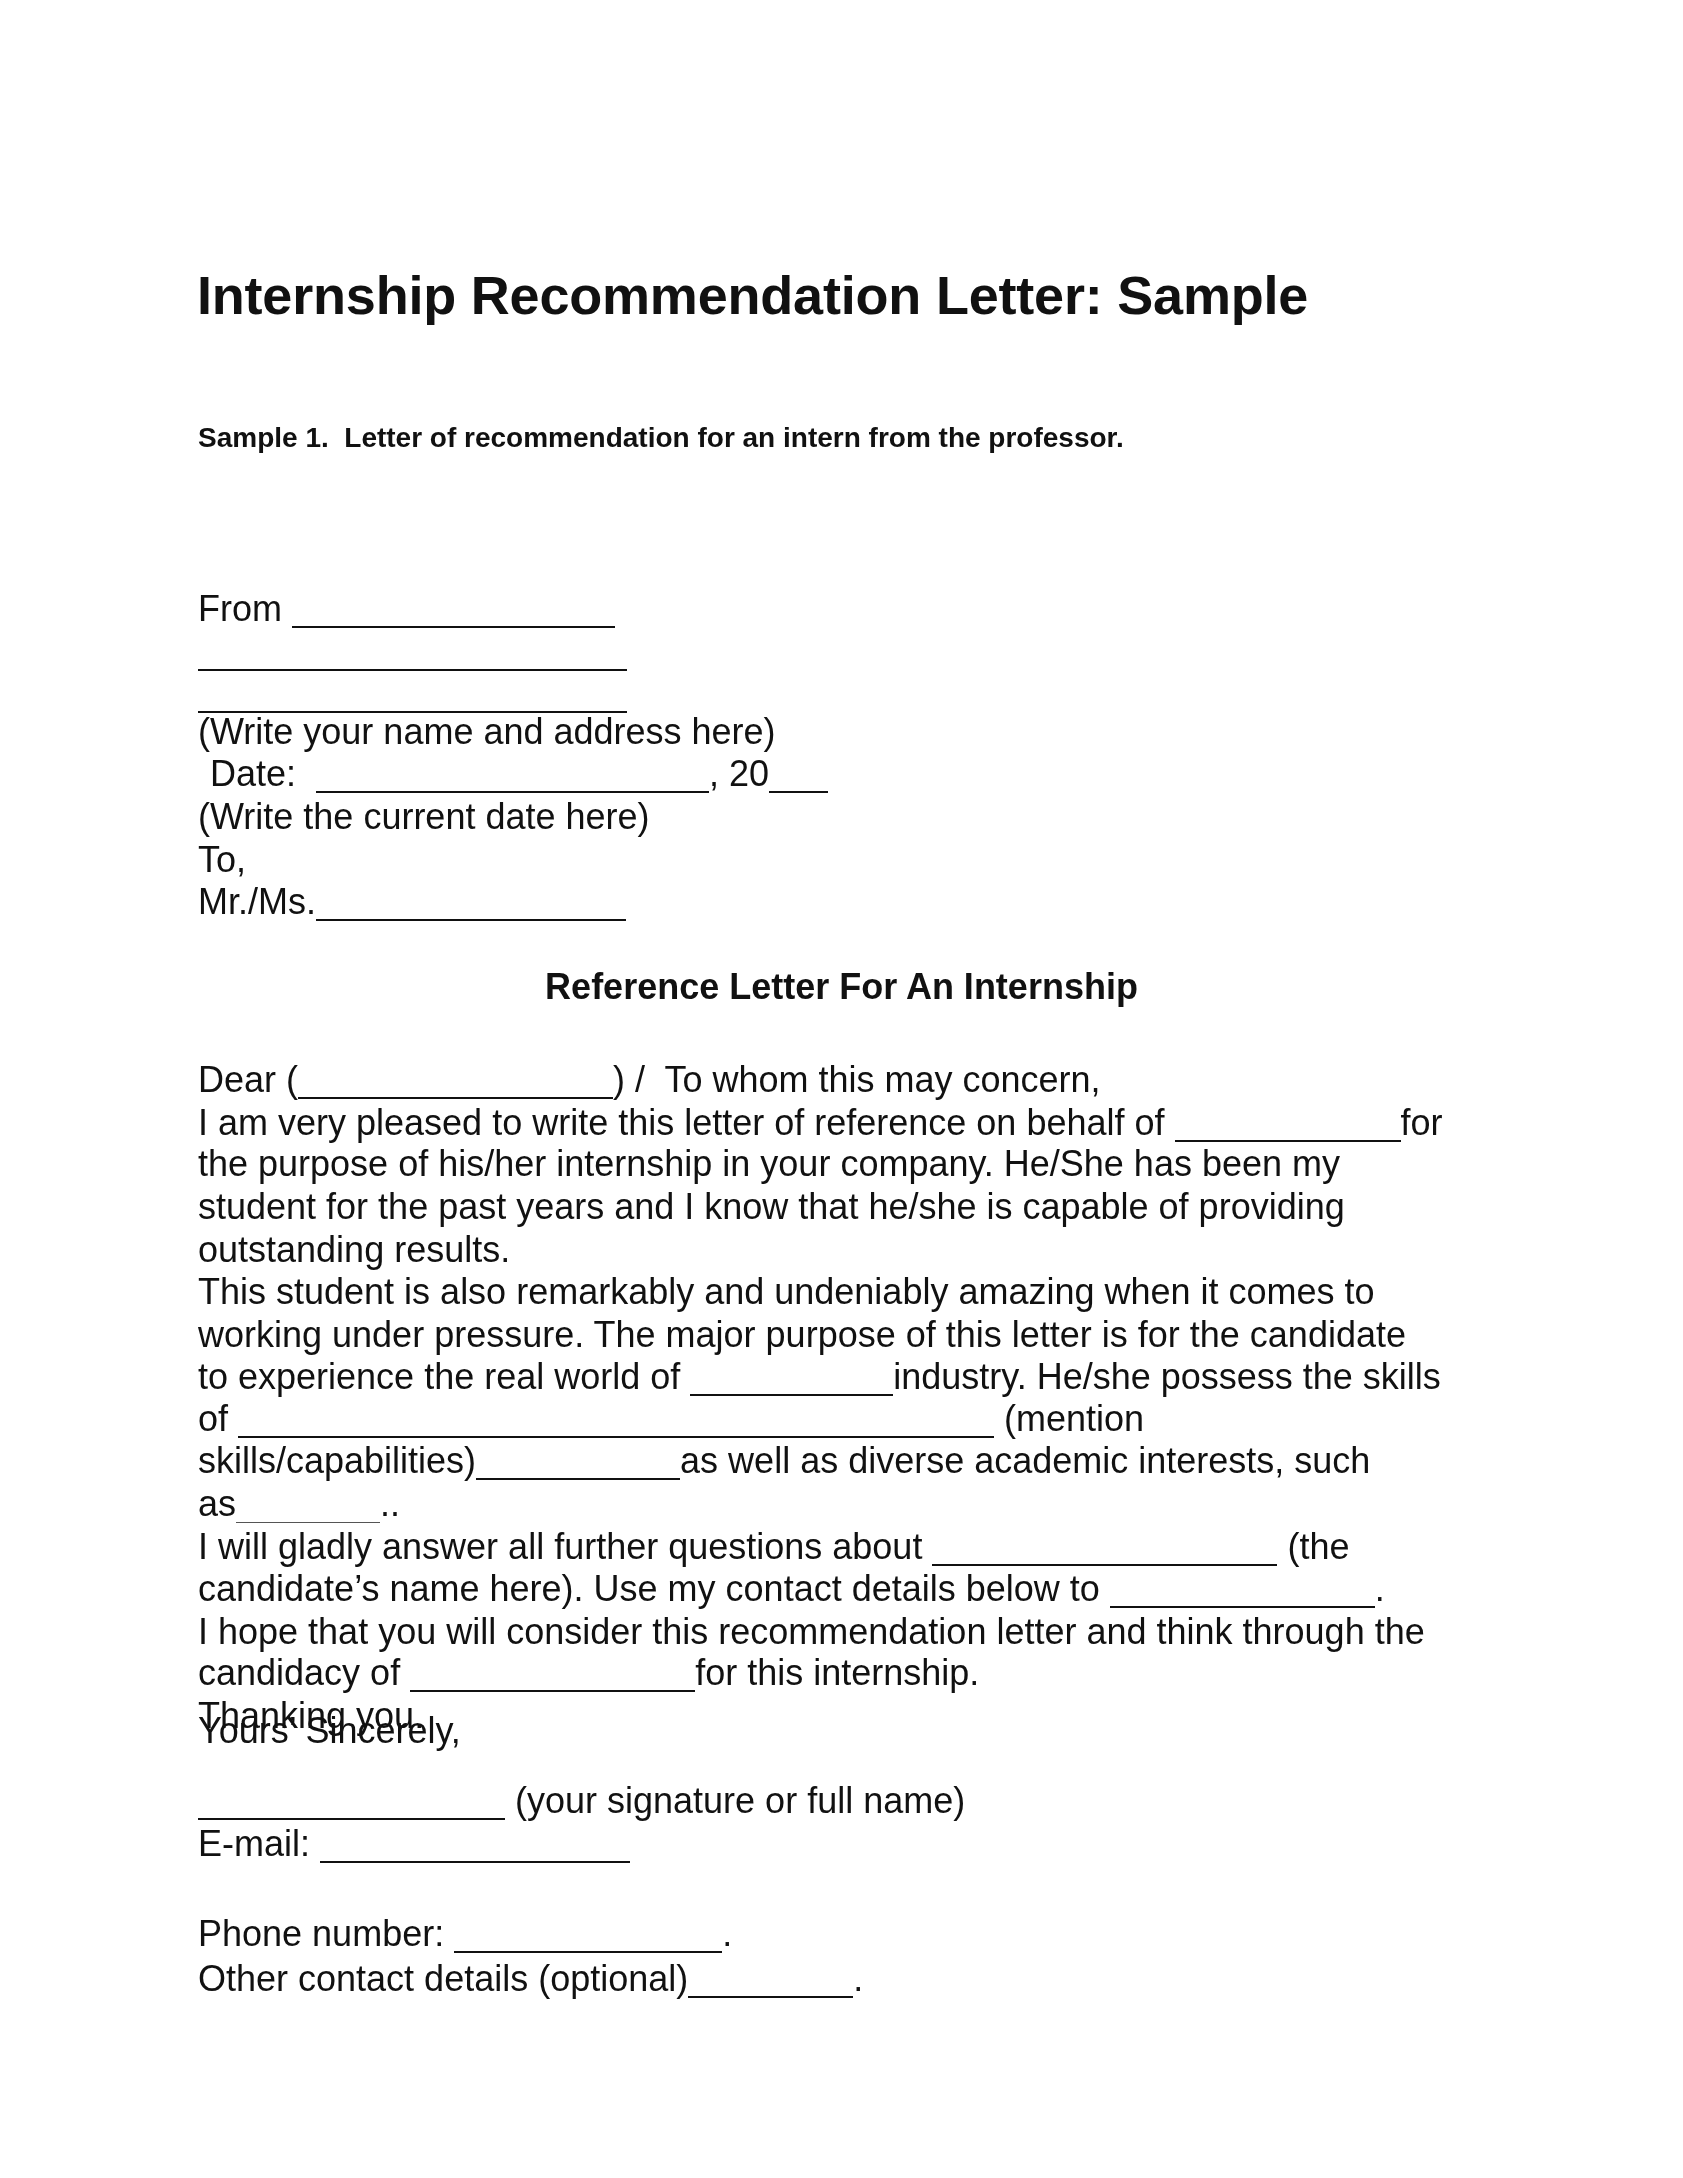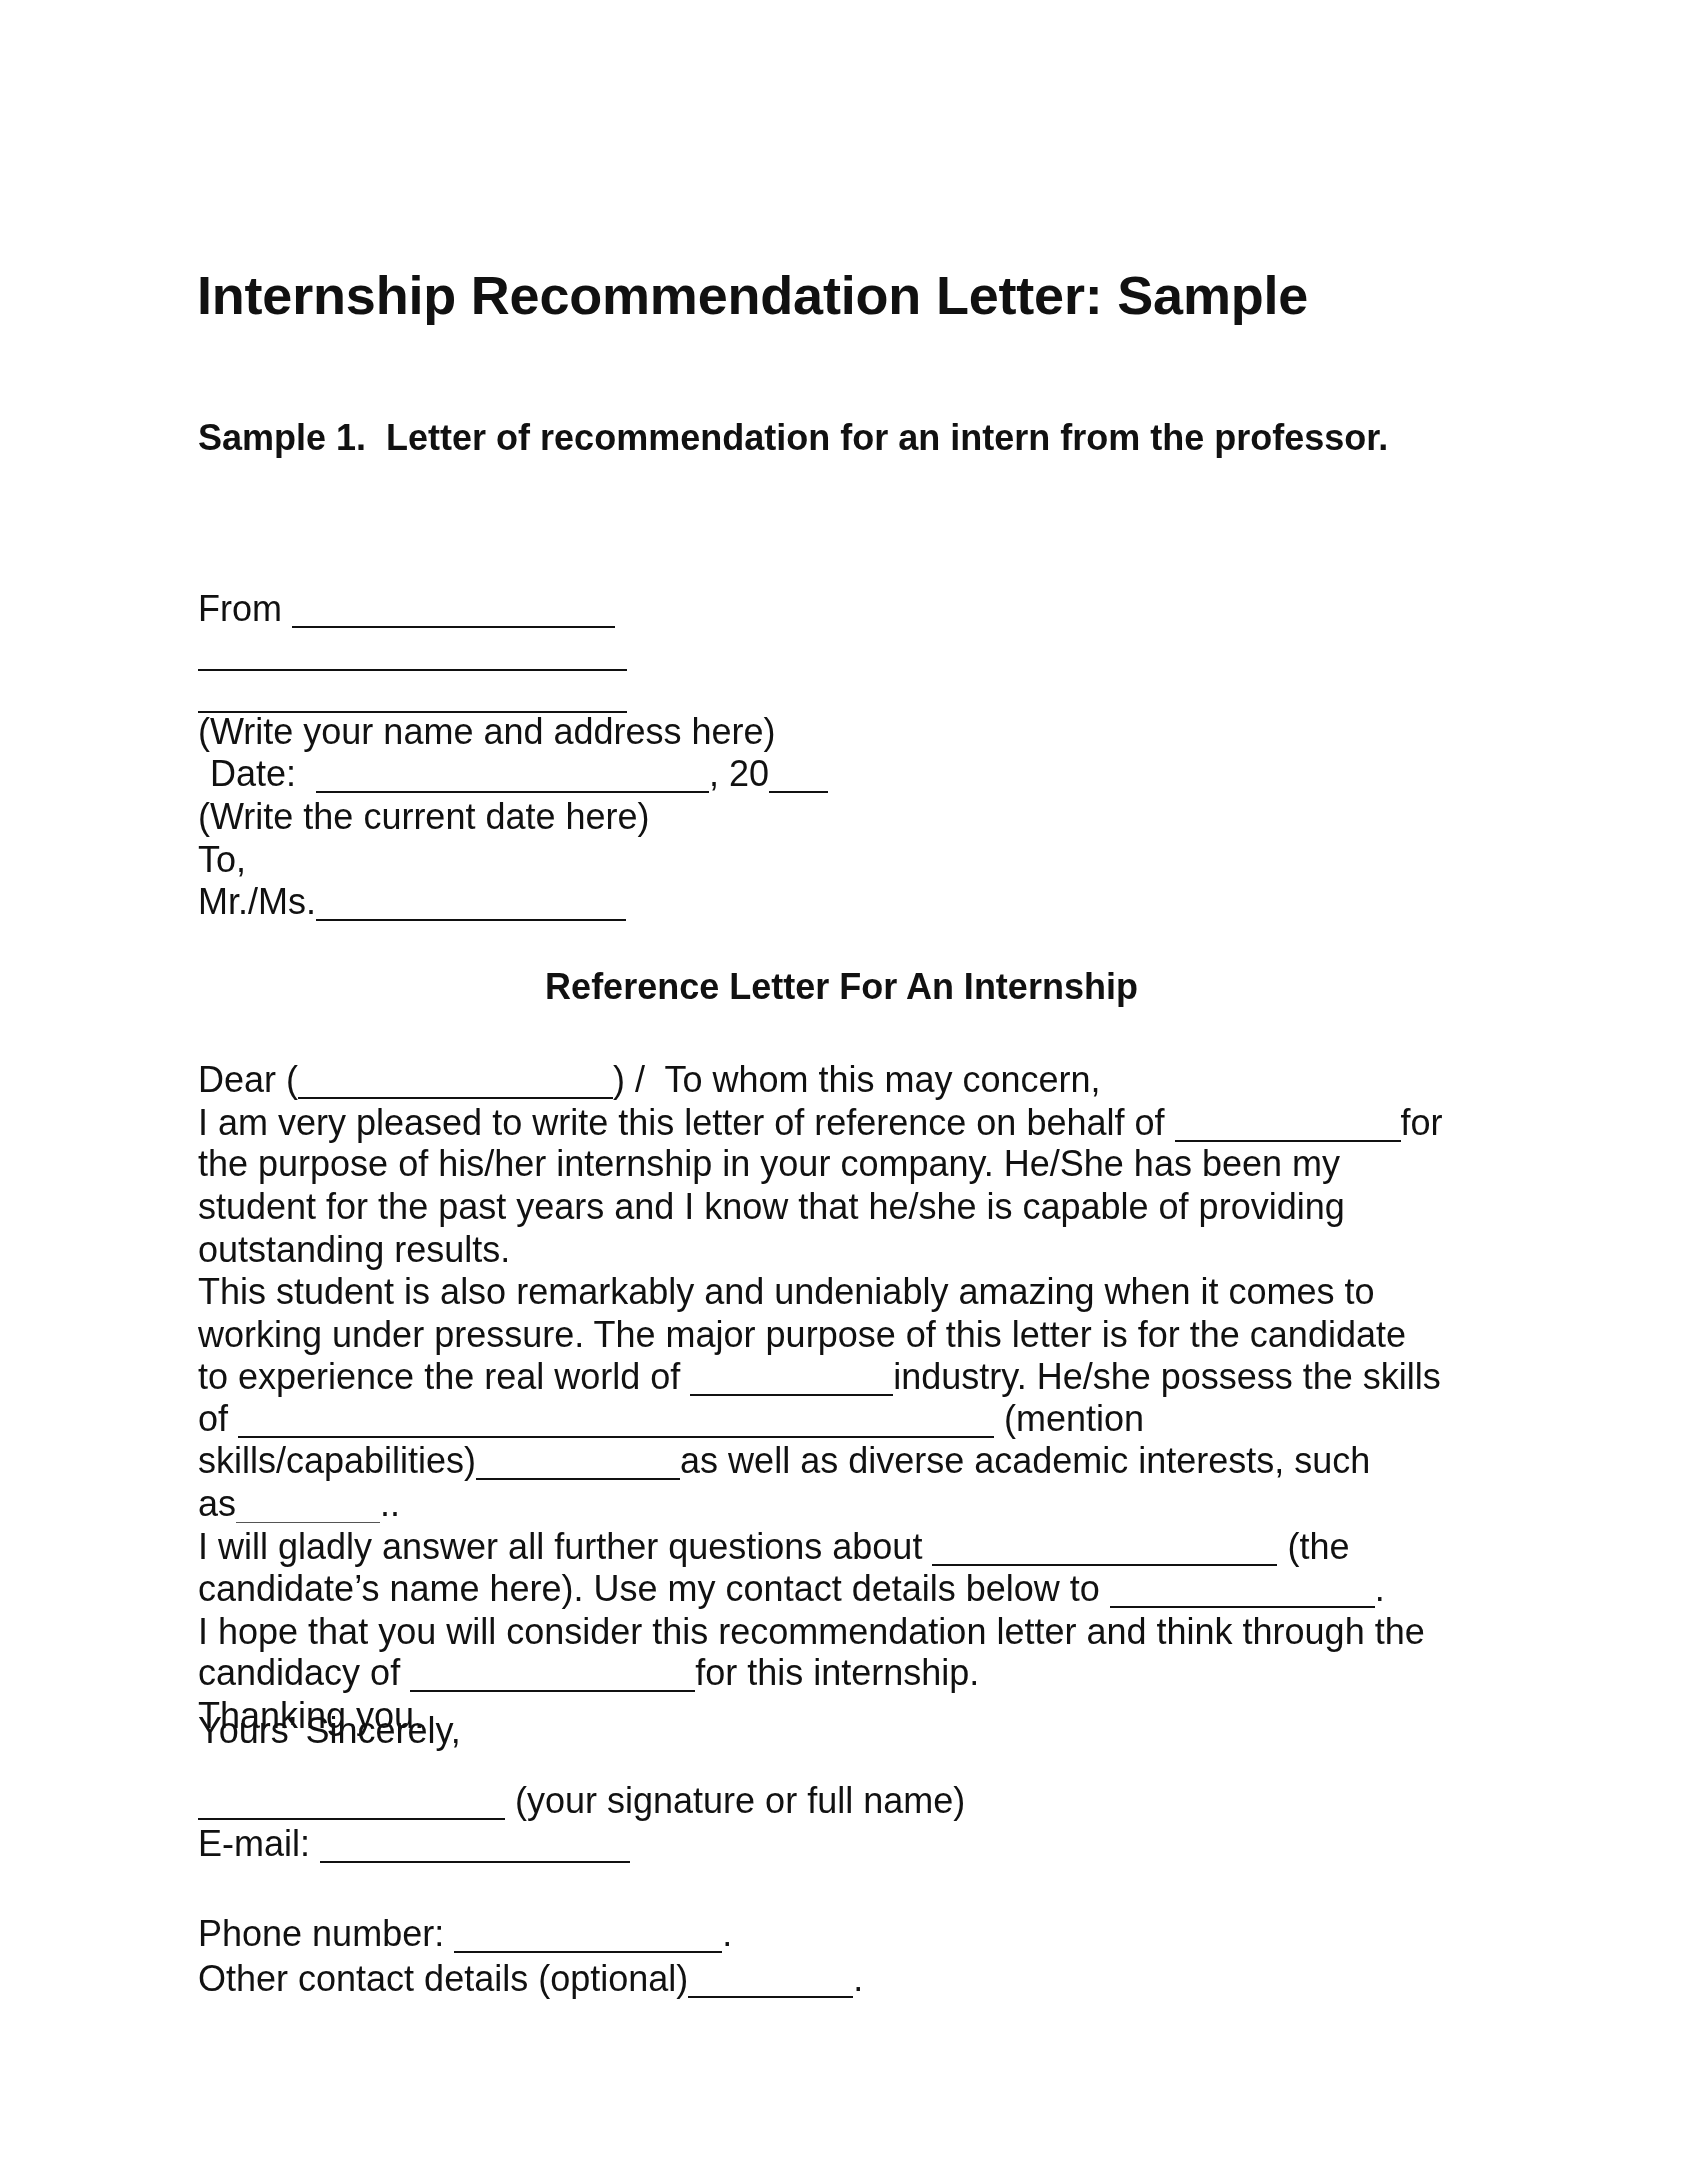--- a/index.html
+++ b/index.html
@@ -1,21 +1,21 @@
 <!DOCTYPE html>
 <html><head>
 <meta charset="utf-8">
 <style>
   html, body { margin: 0; padding: 0; background: #ffffff; }
   body { width: 1683px; height: 2178px; position: relative; overflow: hidden;
          font-family: "Liberation Sans", sans-serif; color: #111111; }
   .page { position: absolute; left: 0; top: 0; width: 1683px; height: 1722px; background: #ffffff; }
   .line { position: absolute; left: 198px; white-space: pre; font-size: 36px; line-height: 43px; height: 43px; }
   .title { position: absolute; left: 197px; top: 265px; font-size: 54px; font-weight: bold; line-height: 61px; white-space: pre; letter-spacing: -0.2px; }
-  .subtitle { position: absolute; left: 198px; top: 416px; font-size: 36px; font-weight: bold; line-height: 43px; white-space: pre; }
+  .subtitle { position: absolute; left: 198px; top: 416px; font-size: 28px; font-weight: bold; line-height: 43px; white-space: pre; }
   .heading { position: absolute; left: 0; width: 1683px; text-align: center; top: 965px; font-size: 36px; font-weight: bold; line-height: 43px; white-space: pre; }
   .blank { display: inline-block; border-bottom: 2.5px solid #111111; height: 34px; vertical-align: baseline; box-sizing: border-box; margin-bottom: -7px; }
 </style>
 </head>
 <body>
 
 <div class="page">
 
   <div class="title">Internship Recommendation Letter: Sample</div>
   <div class="subtitle">Sample 1.  Letter of recommendation for an intern from the professor.</div>

